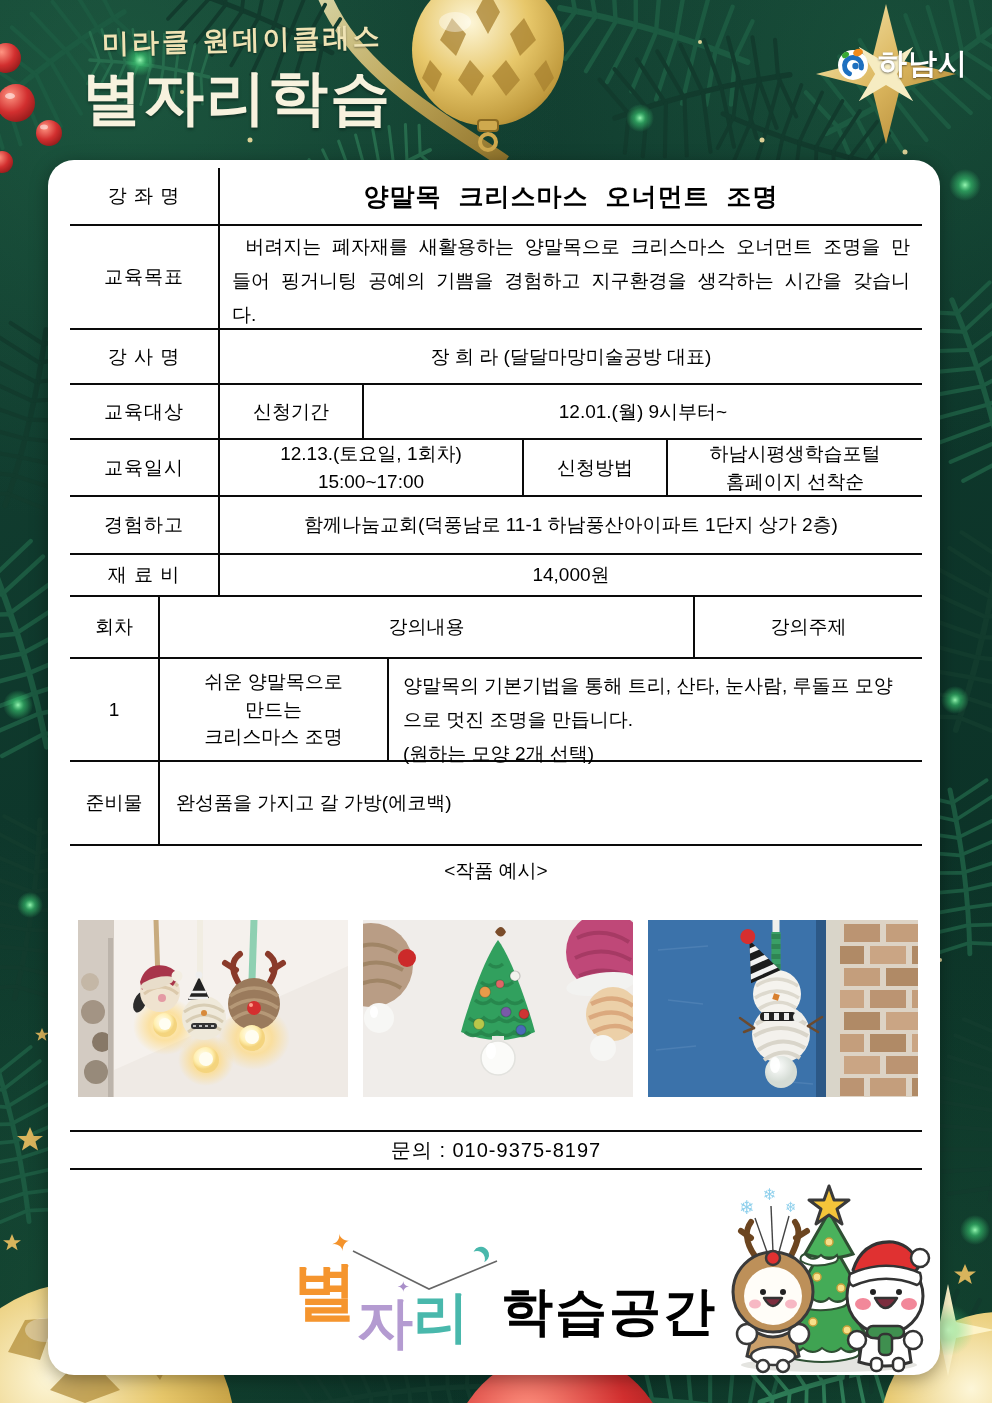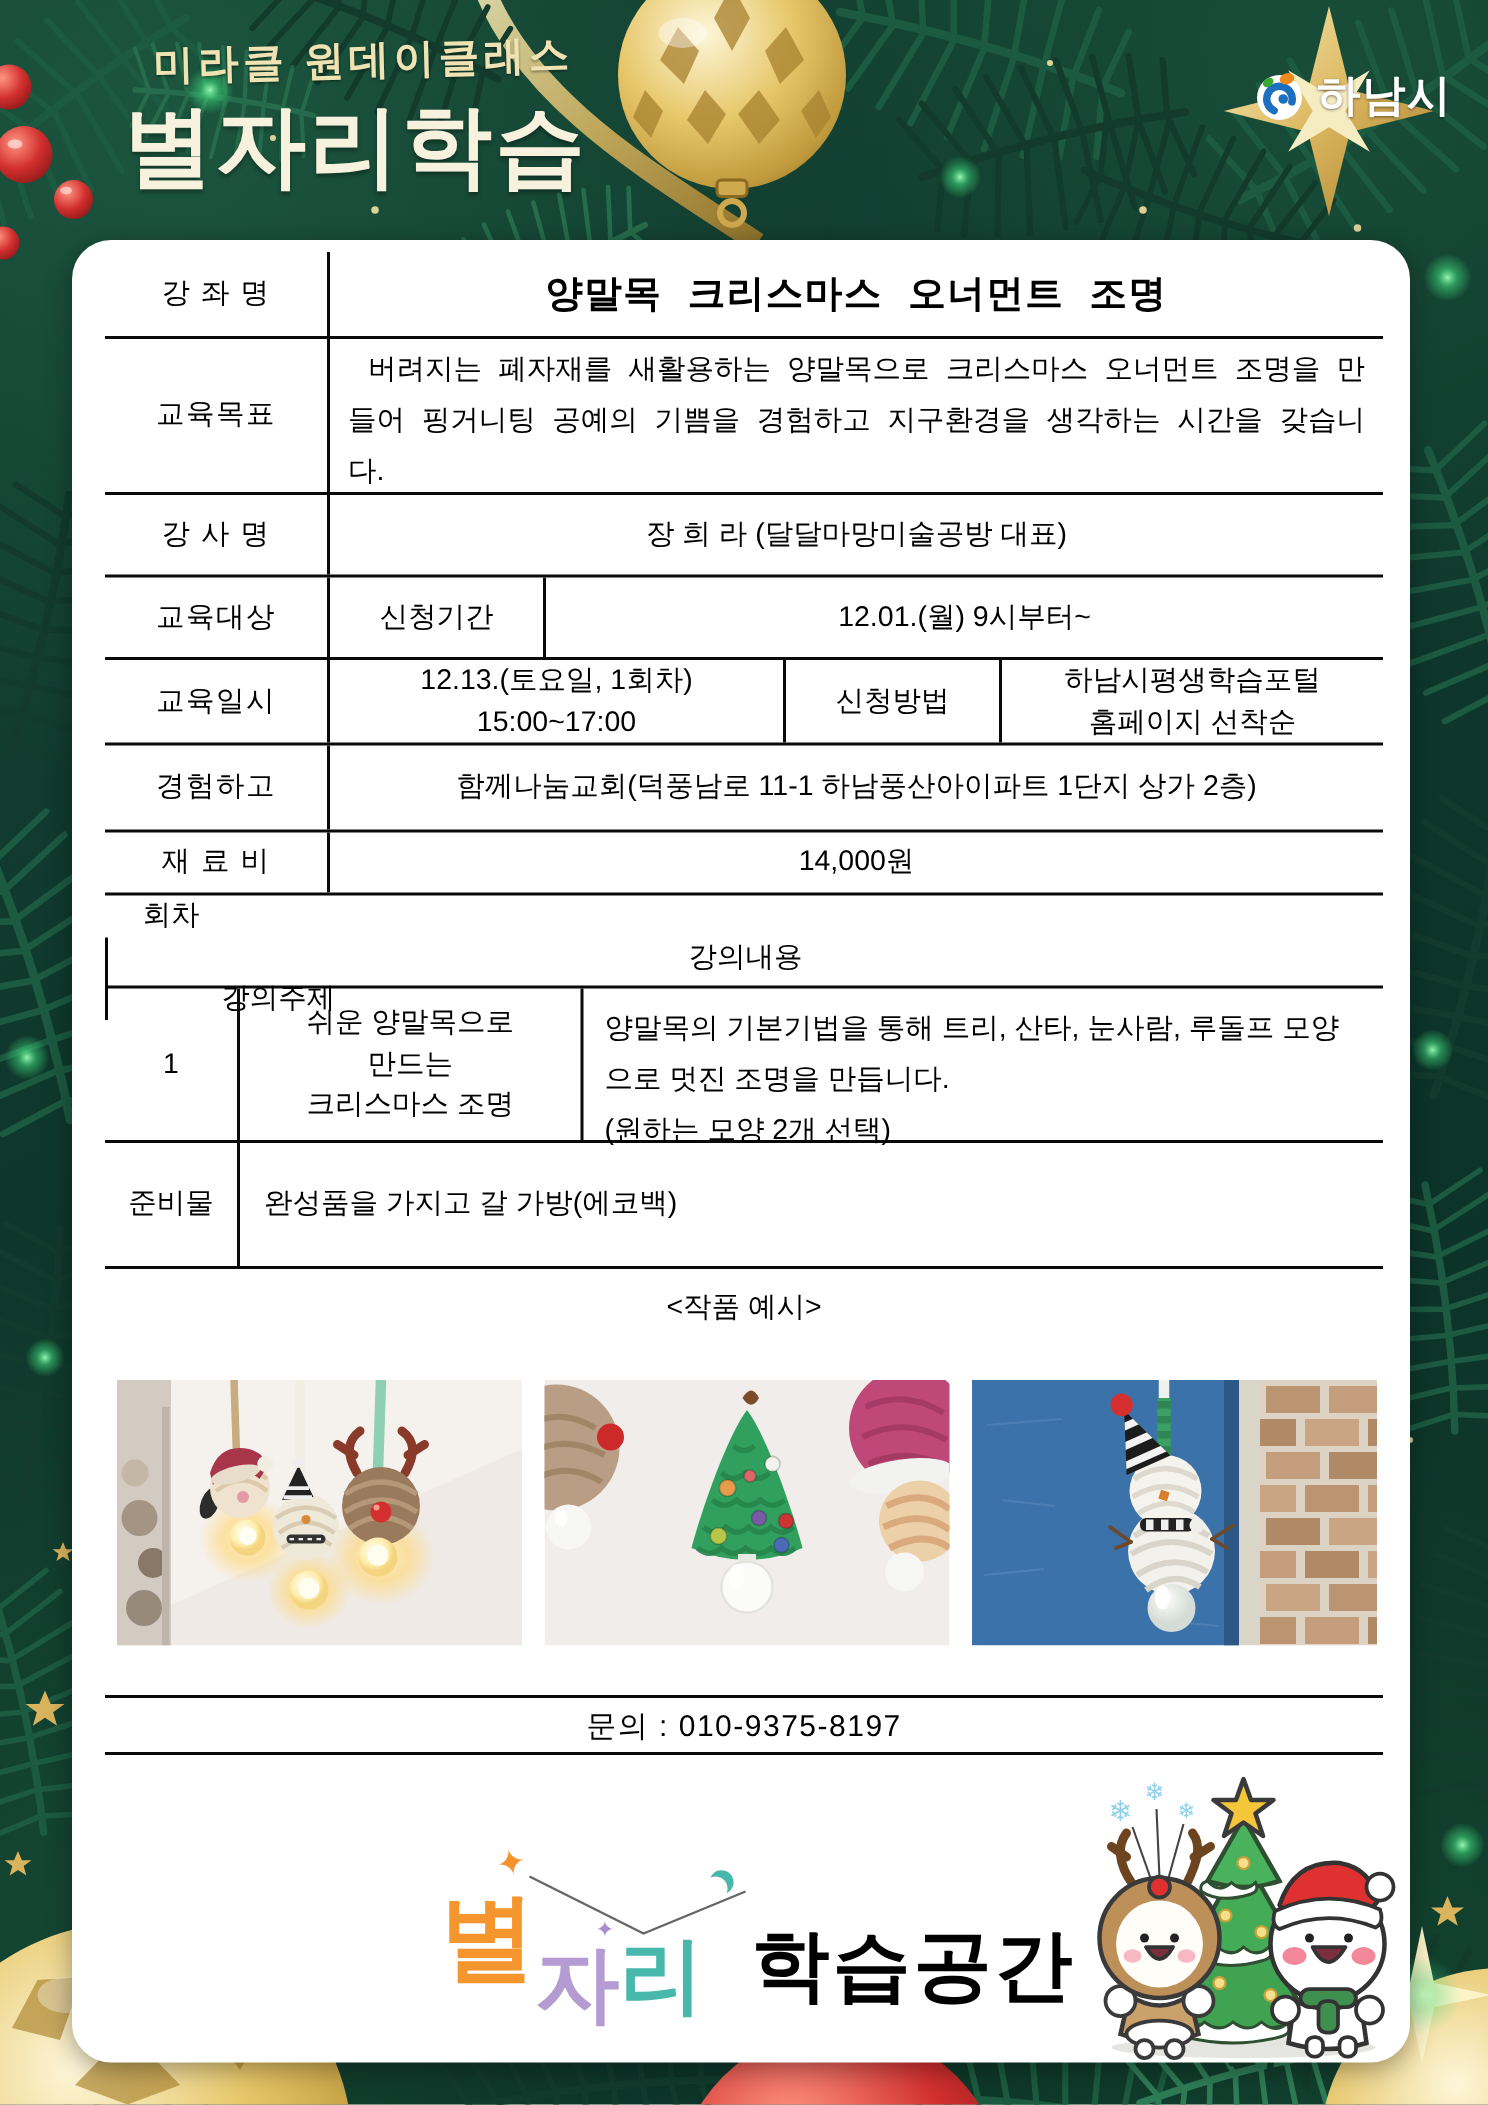--- a/index.html
+++ b/index.html
@@ -37,21 +37,21 @@
 
   .trow { display:flex; align-items:stretch; border-bottom:2px solid #0a0a0a; }
   .cell { display:flex; align-items:center; justify-content:center; text-align:center; font-size:19px; line-height:1.45; }
   .vl { border-left:2px solid #0a0a0a; }
   .lab { width:148px; flex:none; letter-spacing:1px; }
   .val { flex:1; }
   .pre { white-space:pre-line; }
 
   .r1 { height:58px; } .r2 { height:104px; } .r3 { height:55px; }
   .r4 { height:55px; } .r5 { height:57px; } .r6 { height:58px; } .r7 { height:42px; }
-  .t2h { height:62px;flex-direction:column; } .t2r1 { height:103px; } .t2r2 { height:84px; }
+  .t2h { height:62px; } .t2r1 { height:103px; } .t2r2 { height:84px; }
 
   .course-title { font-weight:bold; font-size:25px; word-spacing:9px; letter-spacing:1px; }
   .goal-text {
     display:block; text-align:justify; padding:4px 12px 0 12px; line-height:1.78;
     word-spacing:4px; text-indent:.7em; font-size:19px;
   }
   .w304 { width:304px; flex:none; } .w144 { width:144px; flex:none; }
   .w88 { width:88px; flex:none; } .w229 { width:229px; flex:none; }
   .lesson-content { justify-content:flex-start; text-align:left; padding:10px 14px; line-height:1.8; align-items:flex-start; }
   .materials-val { justify-content:flex-start; text-align:left; padding-left:16px; }

